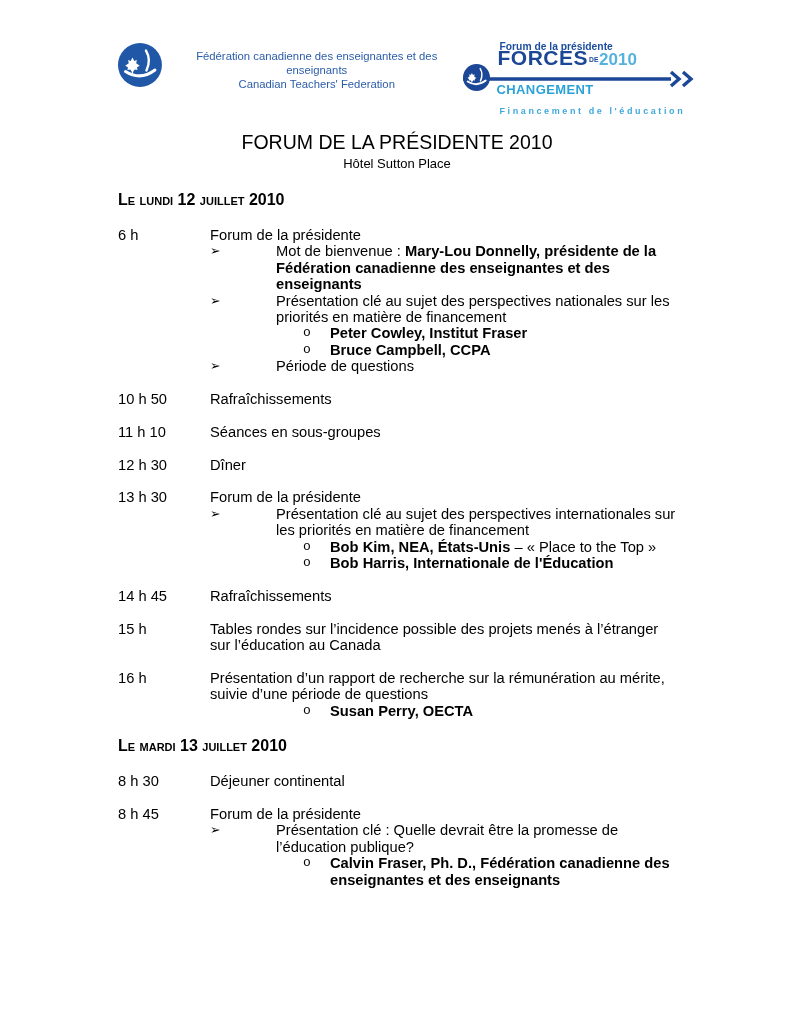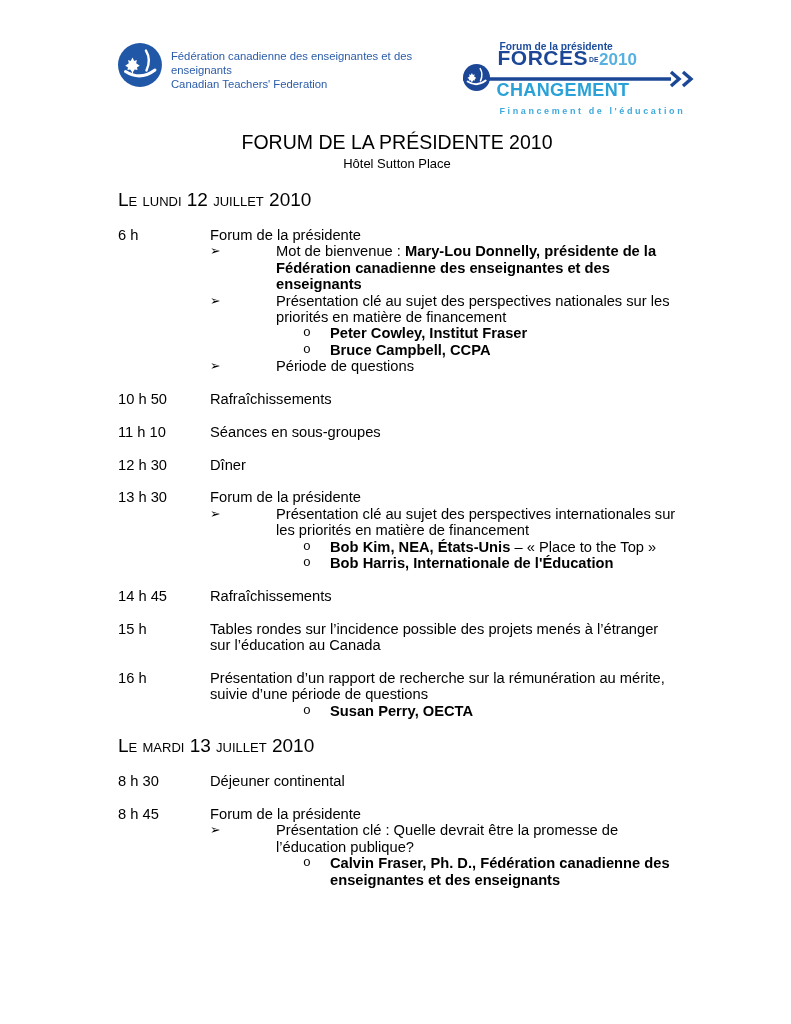--- a/index.html
+++ b/index.html
@@ -10,41 +10,41 @@
     background:#ffffff;
     font-family:"Liberation Sans",sans-serif;
     font-size:14.7px;line-height:16.4px;color:#000;
     box-sizing:border-box;
     padding:42px 115px 0 118px;
     overflow:hidden;
   }
   
   .header{display:flex;justify-content:space-between;align-items:flex-start;height:72px;}
   .ctf-logo{display:flex;gap:9px;align-items:flex-start;}
-  .ctf-logo-text{padding-top:7px;font-size:11.3px;line-height:14px;color:#2b5ca9;}
+  .ctf-logo-text{padding-top:7px;font-size:11.3px;line-height:14px;color:#2b5ca9;text-align:center;}
   .forum-logo{position:relative;width:240px;height:72px;margin-right:-16px;margin-top:-3px;
     color:#1b4796;}
   .fl-top{position:absolute;left:37px;top:0;font-size:10.3px;font-weight:bold;color:#1d4d9d;}
   .fl-forces-row{position:absolute;left:35px;top:11px;white-space:nowrap;}
   .fl-forces{font-size:21px;font-weight:800;letter-spacing:0.5px;color:#1b4796;}
   .fl-de{display:inline-block;width:7px;font-size:6.8px;line-height:5.6px;word-break:break-all;
     vertical-align:3px;font-weight:bold;color:#1b4796;margin-left:1px;}
   .fl-year{font-size:17px;font-weight:bold;color:#56b1e0;margin-left:3px;margin-top:11px;}
   .fl-arrow{position:absolute;left:0;top:31px;}
-  .fl-changement{position:absolute;left:34px;top:43px;font-size:18px;font-weight:800;
+  .fl-changement{position:absolute;left:34px;top:43px;font-size:13px;font-weight:800;
     letter-spacing:0.4px;color:#2aa2d8;}
   .fl-bottom{position:absolute;left:37px;top:64px;font-size:9px;letter-spacing:2.6px;
     color:#3fa9dc;font-weight:bold;white-space:nowrap;}
   .fl-circle{position:absolute;left:0;top:25px;}
   
   .title-block{text-align:center;margin-top:17px;}
   .doc-title{font-size:19.5px;font-weight:400;line-height:23px;margin:0;}
   .doc-subtitle{font-size:13px;line-height:19px;}
   
-  .day-heading{font-weight:normal;font-variant:small-caps;font-size:19px;line-height:17px;
+  .day-heading{font-weight:bold;font-variant:small-caps;font-size:16px;line-height:17px;
     margin-top:18px;margin-bottom:19px;}
   .day2 .day-heading{}
   .row{display:flex;margin-bottom:16.4px;}
   .time{width:92px;flex:none;}
   .content{width:466px;}
   .bullet{display:flex;}
   .marker{flex:none;width:25px;font-size:12.5px;}
   .bullet.l2{margin-left:93px;}
   .bullet.l2 .marker{width:27px;font-family:"Liberation Mono",monospace;font-size:13px;}
   .btext{flex:1;}

